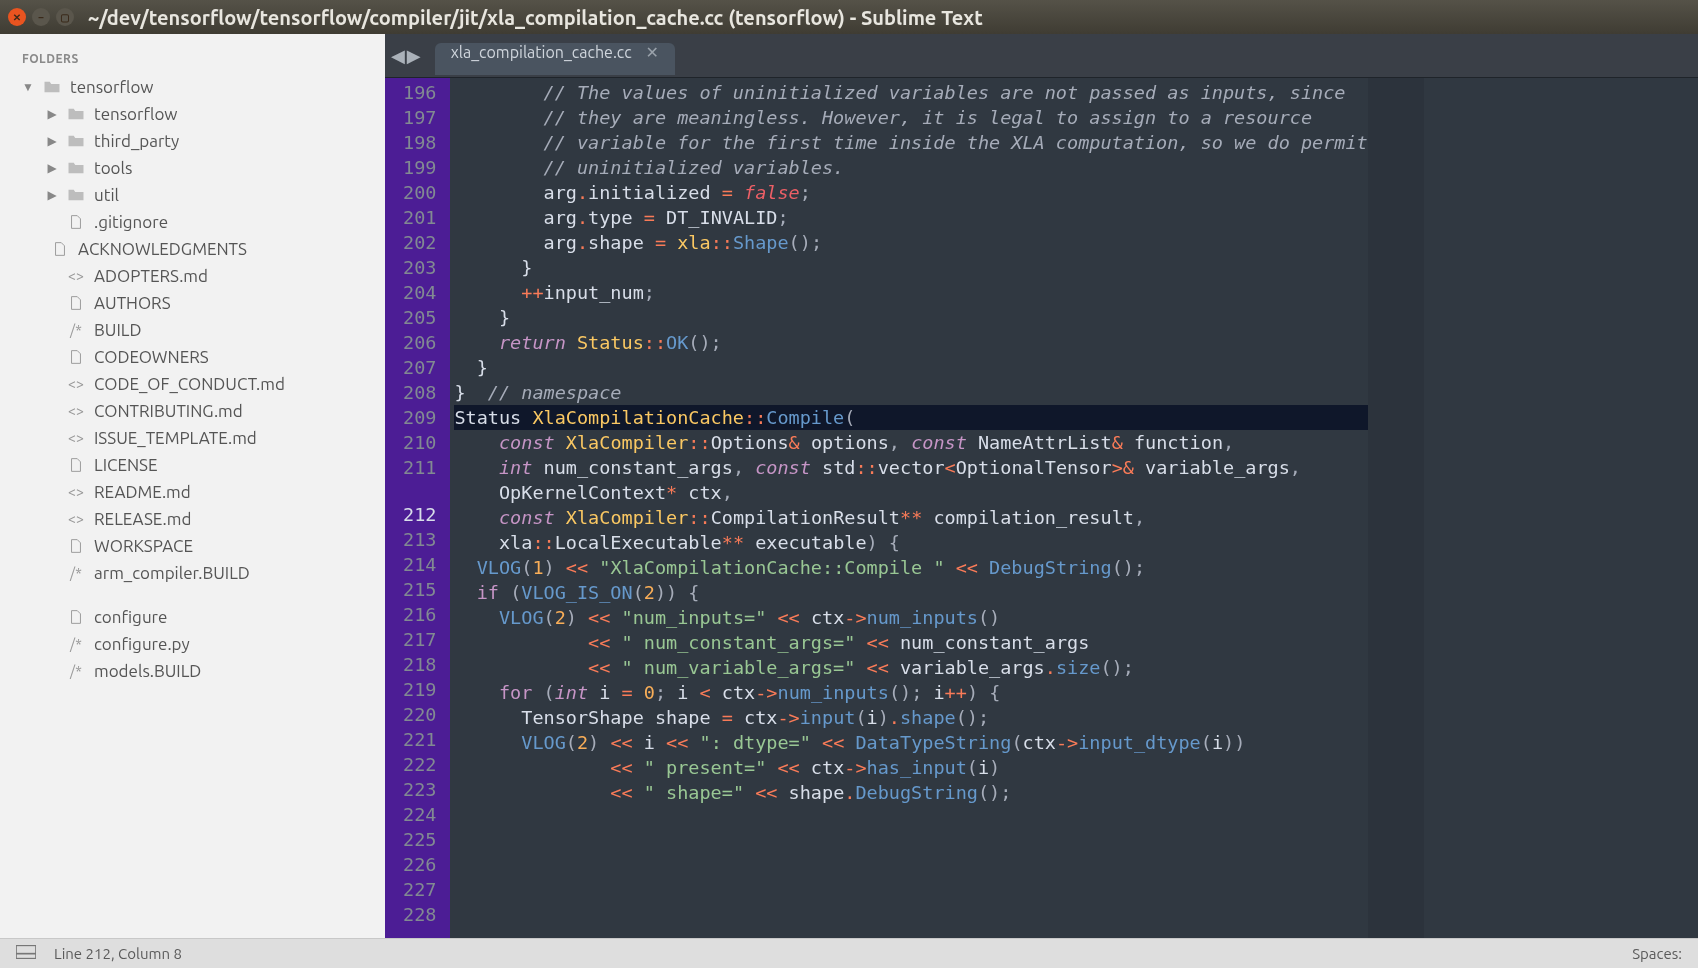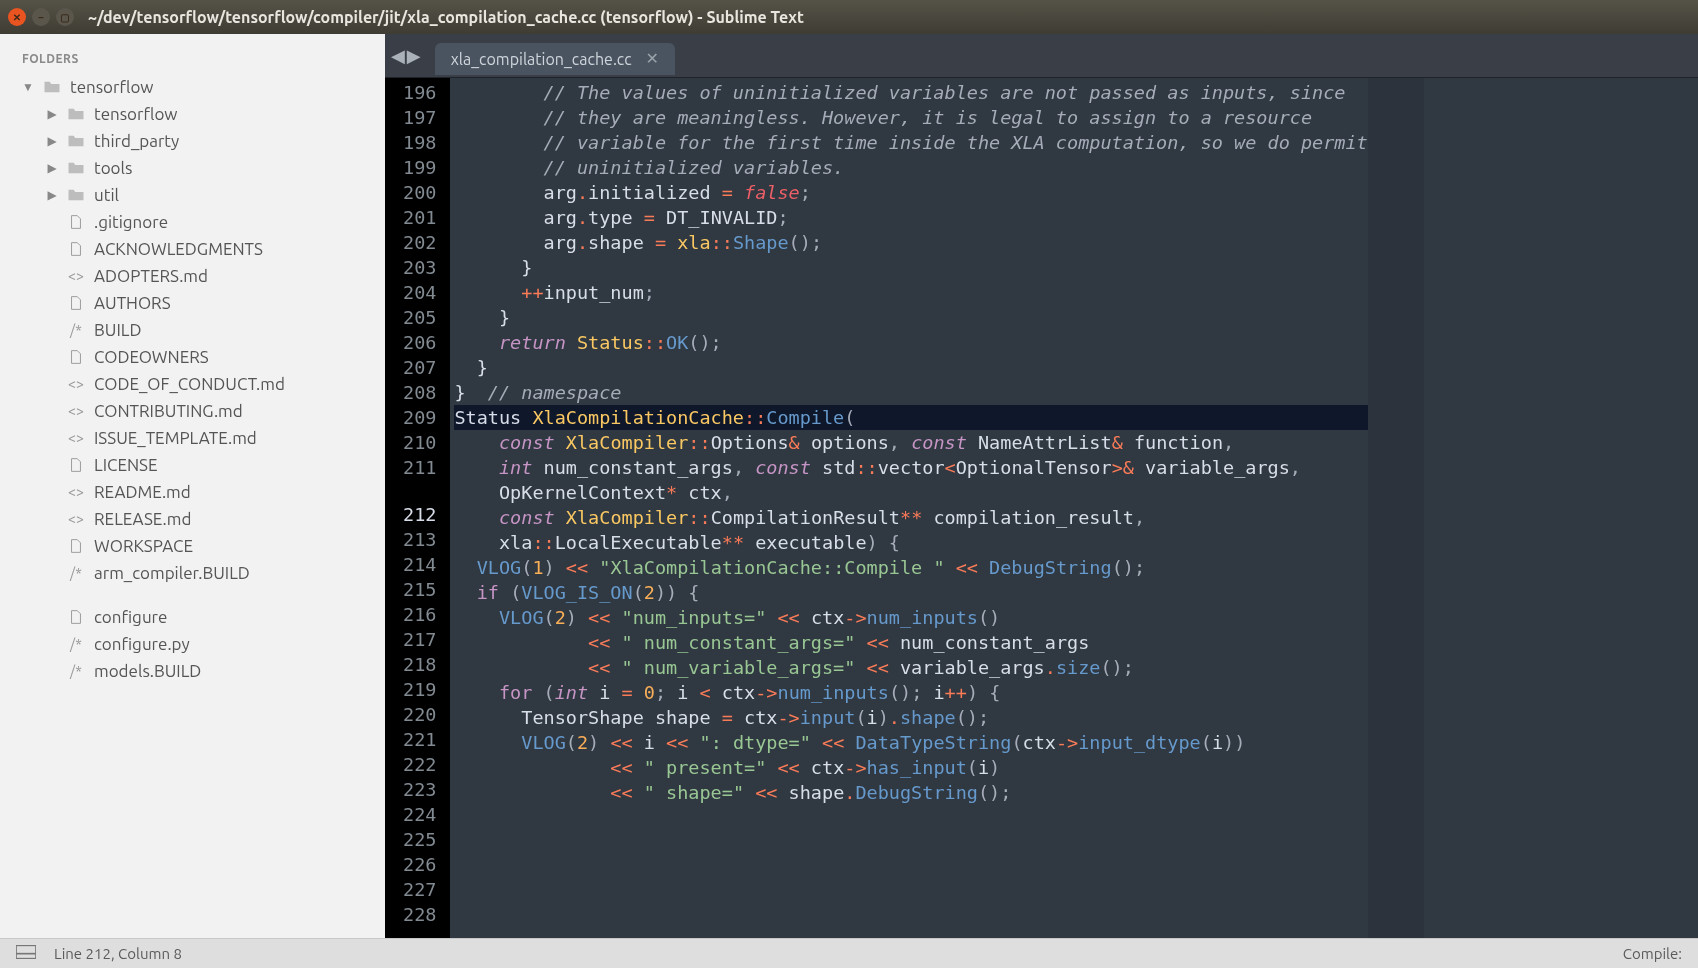--- a/index.html
+++ b/index.html
@@ -27,21 +27,21 @@
     }
     .window-controls { display: flex; gap: 6px; align-items: center; }
     .wbtn {
       width: 18px; height: 18px; border-radius: 50%;
       display: flex; align-items: center; justify-content: center;
       font-size: 10px; color: #3a2a1a;
     }
     .wbtn.close { background: #e95420; }
     .wbtn.min   { background: #5a564c; }
     .wbtn.max   { background: #5a564c; }
-    .title-text { margin-left: 6px; font-size: 16px; color: #e8e6df; text-align: center; }
+    .title-text { margin-left: 6px; font-size: 20px; color: #e8e6df; text-align: center; }
     
     .main { flex: 1; display: flex; min-height: 0; }
     .sidebar {
       width: 385px;
       background: #f2f2f2;
       color: #4b4b4b;
       overflow-y: auto;
       padding-top: 10px;
     }
     .sidebar-header {
@@ -83,37 +83,37 @@
       border-bottom: 1px solid #1f242a;
     }
     .nav-arrows {
       display: flex; gap: 2px; margin-right: 14px;
       color: #aab1b9;
     }
     .nav-arrows span { font-size: 18px; cursor: pointer; }
     .tab {
       background: #4a5460;
       height: 32px;
-      display: flex; align-items: center;
+      display: flex; align-items: flex-start;
       padding: 0 16px;
       gap: 14px;
       border-radius: 6px 6px 0 0;
       color: #cfd5dc;
       font-size: 16px;
       margin-top: 6px;
     }
     .tab .tab-close { color: #9aa2ab; cursor: pointer; font-size: 16px; }
     .code-container {
       flex:1; display:flex; overflow:auto;
       font-family: "DejaVu Sans Mono", Menlo, Consolas, monospace;
       font-size: 18.5px;
       line-height: 25px;
     }
     .gutter {
-      background: #000000; color: #828a92;
+      background: #4c1d95; color: #828a92;
       text-align: right;
       padding: 2px 14px 2px 18px;
       user-select: none;
       flex-shrink: 0;
     }
     .gutter .gln.hl { color: #d8dee9; margin-top: 22px; }
     .code {
       padding: 2px 0 2px 4px;
       white-space: pre;
       color: #d8dee9;
@@ -207,21 +207,21 @@
         </div>
         <div class="tree-row" style="padding-left: 46px;">
           <span class="disclosure"></span>
           <span class="icon-file">
             <svg viewBox="0 0 18 22">
               <path d="M2 1h9l5 5v15H2z" fill="none" stroke="#999" stroke-width="1.5"></path>
             </svg>
           </span>
           <span class="tree-label">.gitignore</span>
         </div>
-        <div class="tree-row" style="padding-left: 46px;">
+        <div class="tree-row" style="padding-left: 30px;">
           <span class="disclosure"></span>
           <span class="icon-file">
             <svg viewBox="0 0 18 22">
               <path d="M2 1h9l5 5v15H2z" fill="none" stroke="#999" stroke-width="1.5"></path>
             </svg>
           </span>
           <span class="tree-label">ACKNOWLEDGMENTS</span>
         </div>
         <div class="tree-row" style="padding-left: 46px;">
           <span class="disclosure"></span>
@@ -377,14 +377,14 @@
 <div class="statusbar">
   <div class="status-left">
     <span class="panel-icon">
       <svg viewBox="0 0 24 16">
           <rect x="0" y="0" width="24" height="16" fill="none" stroke="#777" stroke-width="2"></rect>
           <line x1="0" y1="10" x2="24" y2="10" stroke="#777" stroke-width="2"></line>
         </svg>
     </span>
     <span>Line 212, Column 8</span>
   </div>
-  <div>Compile:</div>
+  <div>Spaces:</div>
 </div>
 
 </body></html>

